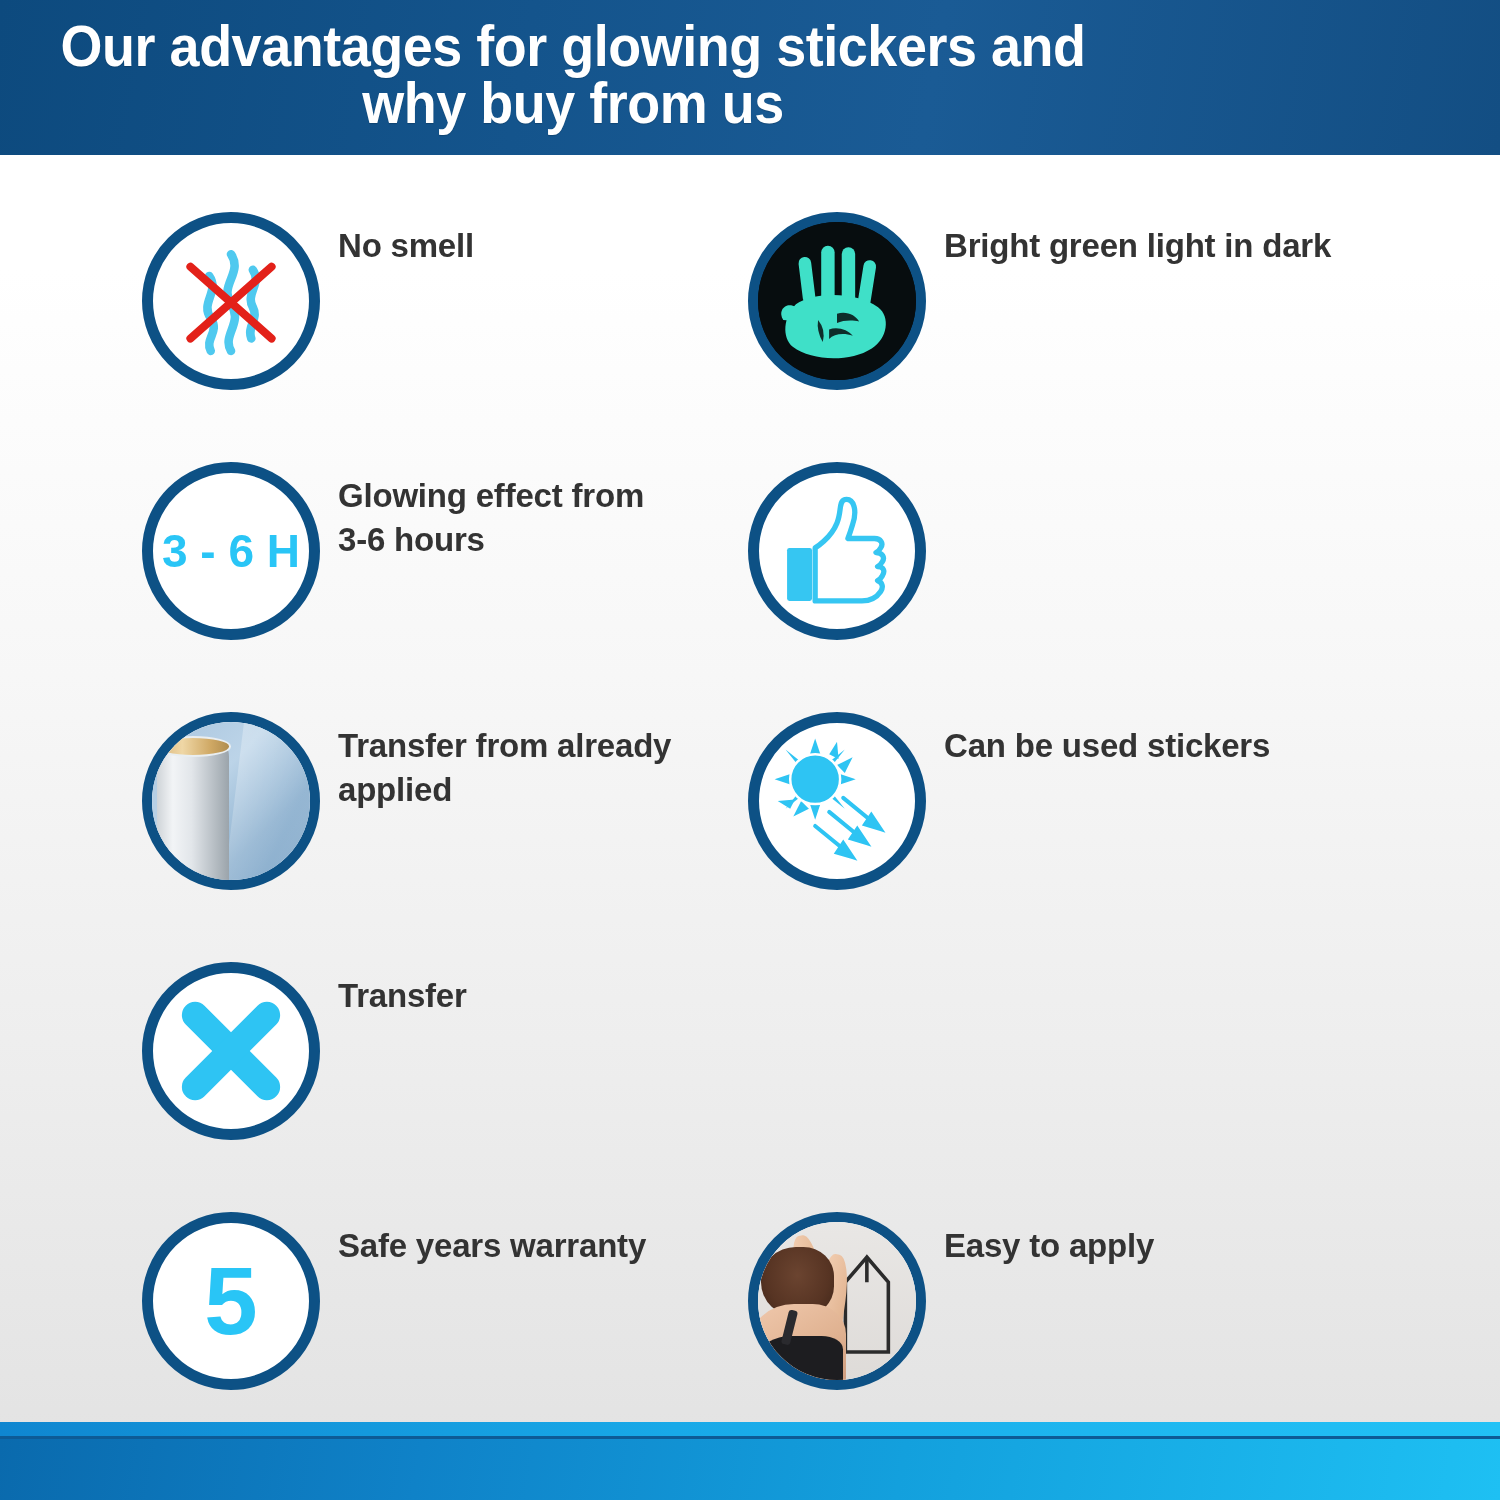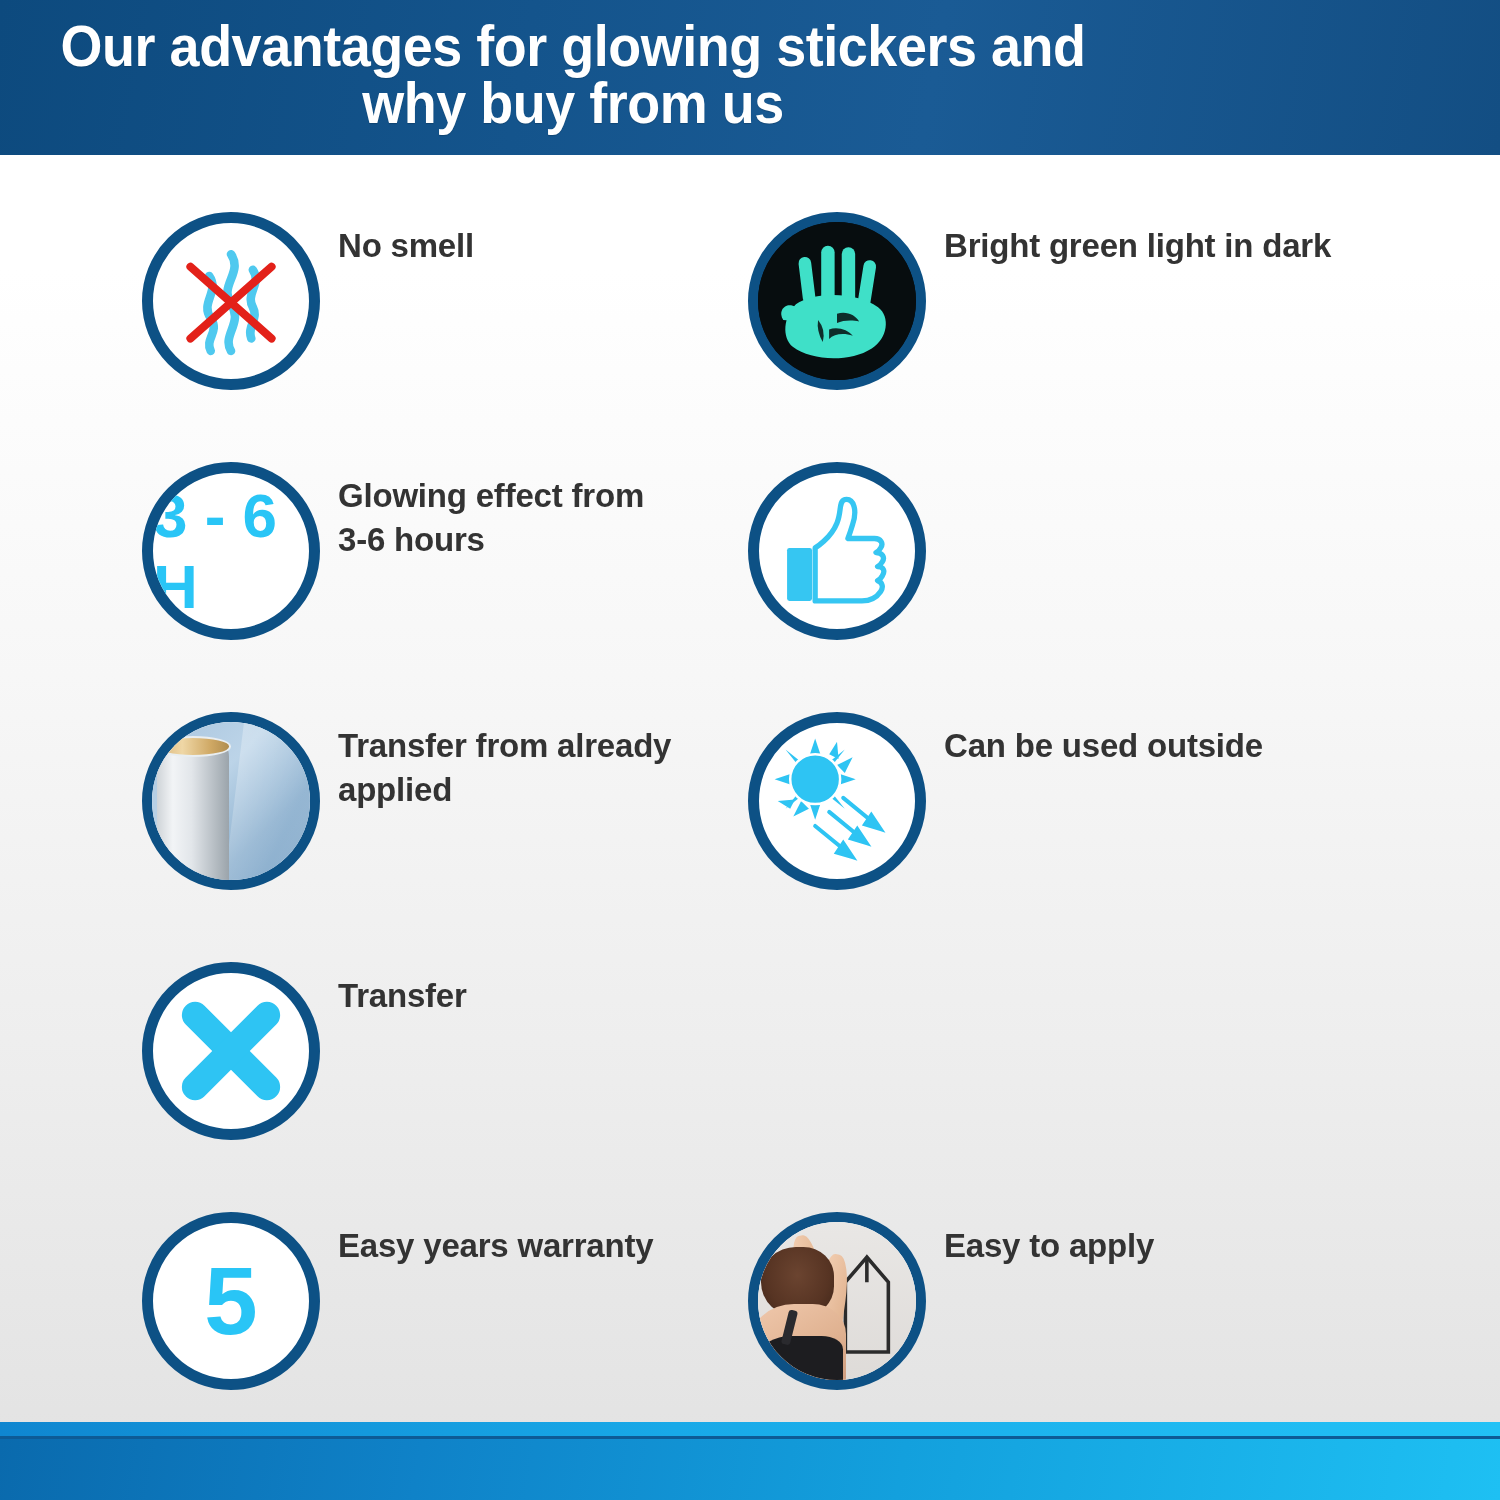--- a/index.html
+++ b/index.html
@@ -103,21 +103,21 @@
   .badge-text {
     position: absolute;
     inset: 0;
     display: flex;
     align-items: center;
     justify-content: center;
     color: #29c5f6;
     font-weight: bold;
     letter-spacing: 0px;
   }
-  .badge-text.hours { font-size: 62px; }
+  .badge-text.hours { font-size: 46px; }
   .badge-text.five  { font-size: 96px; }
 
   
   .badge.dark { background: #0a0f11; }
 
   
   .photo-transfer {
     position: absolute; inset: 0;
     background: linear-gradient(135deg, #a9c5de 0%, #bcd4e8 38%, #8fb2d0 70%, #7fa6c8 100%);
   }
@@ -358,21 +358,21 @@
               <line x1="54" y1="48" x2="76" y2="66" stroke-linecap="round"></line>
               <polygon points="78,68 68,65 72,59"></polygon>
               <line x1="45" y1="57" x2="67" y2="75" stroke-linecap="round"></line>
               <polygon points="69,77 59,74 63,68"></polygon>
               <line x1="36" y1="66" x2="58" y2="84" stroke-linecap="round"></line>
               <polygon points="60,86 50,83 54,77"></polygon>
             </g>
           </svg>
         </div>
       </div>
-      <div class="label wide">Can be used outside</div>
+      <div class="label wide">Can be used stickers</div>
     </div>
 
     <div class="item col-left r3">
       <div class="badge">
         <div class="ico">
           <svg viewBox="0 0 100 100" aria-hidden="true">
             <g stroke="#2ec4f3" stroke-width="17" stroke-linecap="round" stroke-linejoin="round">
               <line x1="27" y1="27" x2="73" y2="73"></line>
               <line x1="73" y1="27" x2="27" y2="73"></line>
             </g>
@@ -380,21 +380,21 @@
         </div>
       </div>
       <div class="label">Transfer</div>
     </div>
 
 
     <div class="item col-left r4">
       <div class="badge">
         <div class="badge-text five">5</div>
       </div>
-      <div class="label">Easy years warranty</div>
+      <div class="label">Safe years warranty</div>
     </div>
 
     <div class="item col-right r4">
       <div class="badge photo">
         <div class="photo-apply">
           <div class="ap-decal">
             <svg viewBox="0 0 60 120" aria-hidden="true">
               <g fill="none" stroke="#2b2b2b" stroke-width="4">
                 <path d="M30 6 L6 34 L6 112 L54 112 L54 34 Z"></path>
                 <line x1="30" y1="6" x2="30" y2="34"></line>

